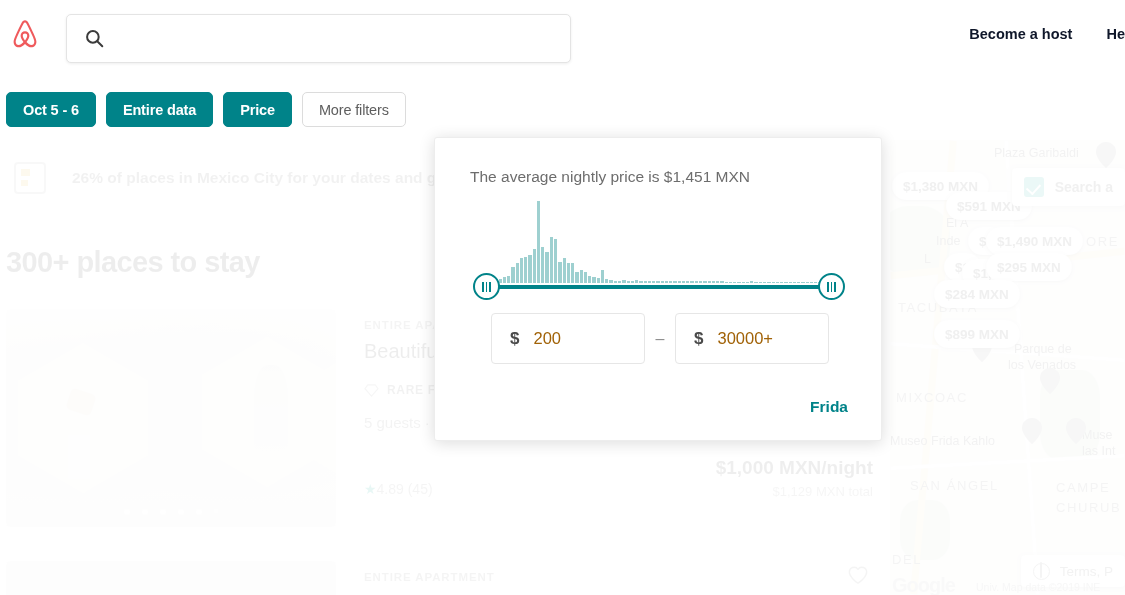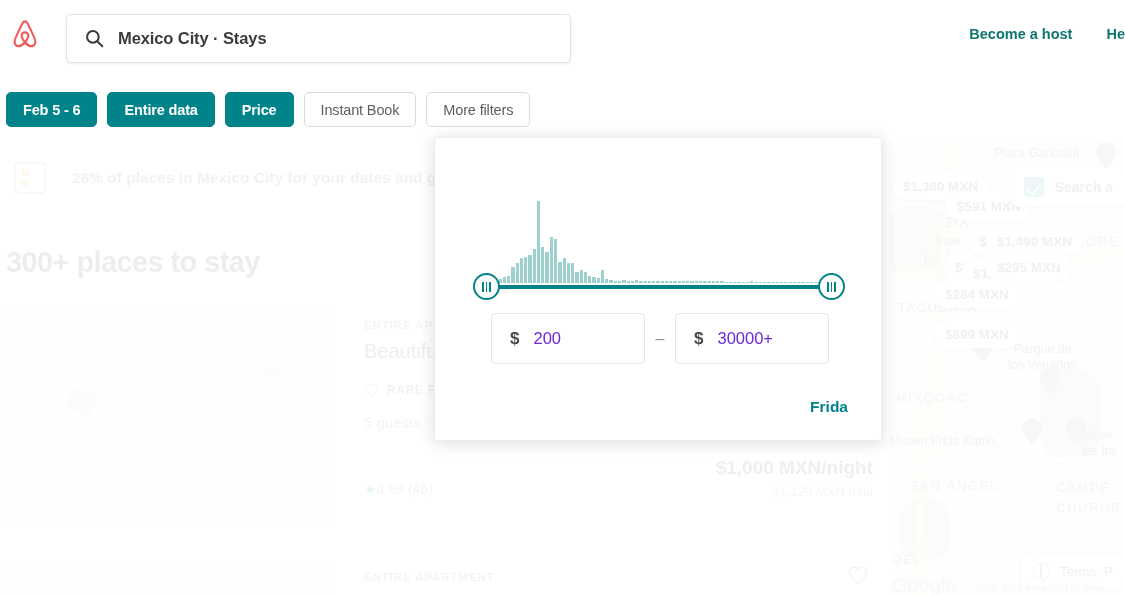--- a/index.html
+++ b/index.html
@@ -26,21 +26,21 @@
     border: 1px solid #e4e4e4; border-radius: 5px; background: #fff;
     box-shadow: 0 1px 3px rgba(0,0,0,0.07);
     display: flex; align-items: center; padding-left: 18px; gap: 14px;
   }
   .search-icon { width: 19px; height: 19px; flex: none; }
   .search-text { font-size: 16.5px; color: #3b3b3b; font-weight: 700; letter-spacing: -0.1px; }
   .nav-links {
     position: absolute; right: 0px; top: 26px;
     display: flex; align-items: center; gap: 34px; padding-right: 0px;
   }
-  .nav-link { font-size: 14.5px; color: #0f766e; font-weight: 700; white-space: nowrap; }
+  .nav-link { font-size: 14.5px; color: #0f172a; font-weight: 700; white-space: nowrap; }
 
   
   .filters { position: absolute; top: 92px; left: 0; display: flex; gap: 10px; padding-left: 6px; z-index: 4; }
   .pill {
     height: 35px; padding: 0 16px; border-radius: 5px; font-size: 14.5px;
     display: flex; align-items: center; justify-content: center;
     white-space: nowrap; font-weight: 600; letter-spacing: -0.15px;
   }
   .pill.on { background: #008389; color: #fff; border: 1px solid #008389; }
   .pill.off { background: #fff; color: #5e5e5e; border: 1px solid #dcdcdc; font-weight: 500; }
@@ -163,21 +163,21 @@
   .knob i { display: block; width: 1.6px; height: 10px; background: #008389; }
   .knob.lo { left: -13px; }
   .knob.hi { right: -13px; }
 
   .inputs { position: absolute; left: 56px; top: 175px; display: flex; align-items: center; }
   .field {
     width: 154px; height: 51px; border: 1px solid #e6e6e6; border-radius: 4px;
     display: flex; align-items: center; gap: 14px; padding-left: 18px; background: #fff;
   }
   .cur { font-size: 17px; color: #4a4a4a; font-weight: 700; }
-  .val { font-size: 16.5px; color: #6d28d9; }
+  .val { font-size: 16.5px; color: #a16207; }
   .dash { width: 30px; text-align: center; font-size: 16px; color: #8d8d8d; }
   .save {
     position: absolute; right: 33px; bottom: 24px; font-size: 15.5px;
     color: #008389; font-weight: 700; text-decoration: none;
     background: none; border: none; cursor: pointer;
     font-family: "Liberation Sans", sans-serif;
   }
 </style>
 </head>
 <body>
@@ -189,34 +189,32 @@
     <div class="header">
       <svg class="logo" viewBox="0 0 34 36">
         <path d="M17 3.2c1.5 0 2.6 1 3.5 2.7 1.4 2.6 3.2 6.3 5.3 11 1.8 4 2.6 6 2.6 7.8 0 3.3-2.2 5.6-5.2 5.6-2 0-3.9-1-6.2-3.4-2.3 2.4-4.2 3.4-6.2 3.4-3 0-5.2-2.3-5.2-5.6 0-1.8.8-3.8 2.6-7.8 2.1-4.7 3.9-8.4 5.3-11C14.4 4.2 15.5 3.2 17 3.2zm0 2.3c-.6 0-1.2.6-1.9 2-1.3 2.4-3 6-5.1 10.6-1.6 3.5-2.3 5.4-2.3 6.6 0 2 1.2 3.3 3 3.3 1.4 0 2.9-.9 4.8-3-1.9-2.5-2.9-4.5-2.9-6.2 0-2.6 1.9-4.5 4.4-4.5s4.4 1.9 4.4 4.5c0 1.7-1 3.7-2.9 6.2 1.9 2.1 3.4 3 4.8 3 1.8 0 3-1.3 3-3.3 0-1.2-.7-3.1-2.3-6.6-2.1-4.6-3.8-8.2-5.1-10.6-.7-1.4-1.3-2-1.9-2zm0 11c-1.3 0-2.2.9-2.2 2.3 0 1.1.7 2.6 2.2 4.6 1.5-2 2.2-3.5 2.2-4.6 0-1.4-.9-2.3-2.2-2.3z" fill="#ef5a5c"></path>
       </svg>
 
       <div class="search-bar">
         <svg class="search-icon" viewBox="0 0 20 20">
           <circle cx="8.3" cy="8.3" r="6.1" fill="none" stroke="#3b3b3b" stroke-width="2.1"></circle>
           <line x1="12.9" y1="12.9" x2="18.2" y2="18.2" stroke="#3b3b3b" stroke-width="2.1" stroke-linecap="round"></line>
         </svg>
-        <div class="search-text">Mexico City · Stays</div>
       </div>
 
       <div class="nav-links">
         <div class="nav-link">Become a host</div>
         <div class="nav-link">He</div>
       </div>
     </div>
 
     <div class="filters">
-      <div class="pill on">Feb 5 - 6</div>
+      <div class="pill on">Oct 5 - 6</div>
       <div class="pill on">Entire data</div>
       <div class="pill on">Price</div>
-      <div class="pill off">Instant Book</div>
       <div class="pill off">More filters</div>
     </div>
 
     <div class="content">
       <div class="banner">
         <div class="banner-ico"></div>
         <div class="banner-txt">26% of places in Mexico City for your dates and gue</div>
       </div>
 
       <div class="heading">300+ places to stay</div>
@@ -335,20 +333,21 @@
       <div class="terms">
         <div class="globe"></div>
         <span>Terms, P</span>
       </div>
       <div class="gbrand">Google</div>
       <div class="gattr">Univ. Map data ©2019 INE</div>
     </div>
   </div>
 
   <div class="popover">
+    <div class="pop-title">The average nightly price is $1,451 MXN</div>
 
     <div class="slider-wrap">
       <div class="histo" id="histo">
           <div class="bar" title="0: 1" style="height: 1%; background: rgb(158, 208, 208);"></div>
           <div class="bar" title="250: 2" style="height: 2%; background: rgb(158, 208, 208);"></div>
           <div class="bar" title="500: 5" style="height: 5%; background: rgb(158, 208, 208);"></div>
           <div class="bar" title="750: 7" style="height: 7%; background: rgb(158, 208, 208);"></div>
           <div class="bar" title="1000: 8" style="height: 8%; background: rgb(158, 208, 208);"></div>
           <div class="bar" title="1250: 20" style="height: 20%; background: rgb(158, 208, 208);"></div>
           <div class="bar" title="1500: 24" style="height: 24%; background: rgb(158, 208, 208);"></div>

